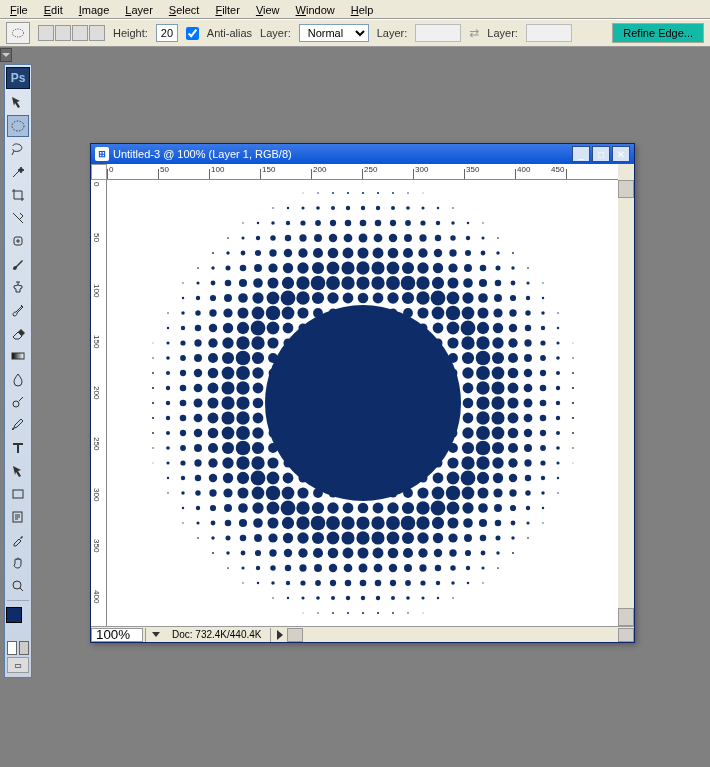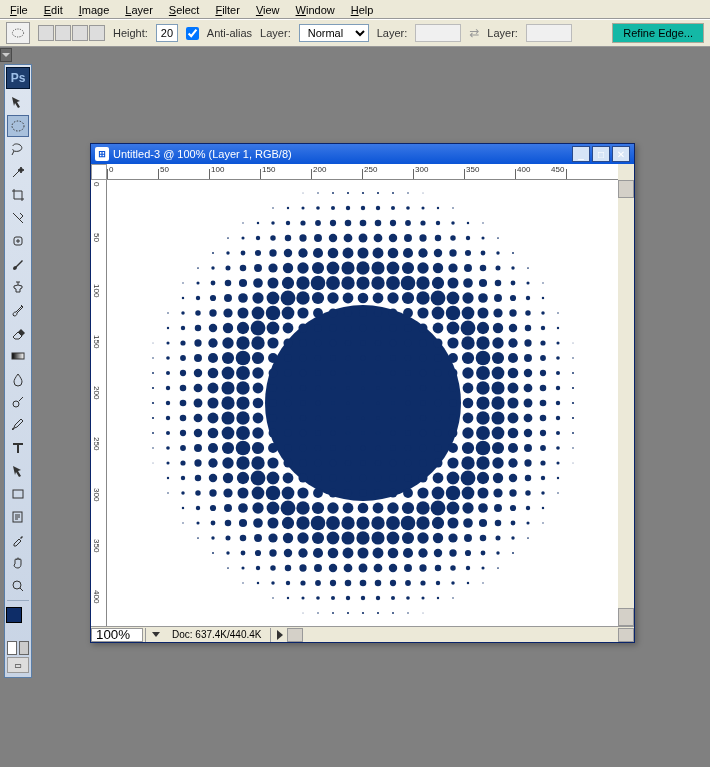--- a/index.html
+++ b/index.html
@@ -1102,19 +1102,19 @@
           <circle cx="260" cy="440" r="0.9481658895605278" fill="#0e2d68"></circle>
           <circle cx="275" cy="440" r="0.7539872458524527" fill="#0e2d68"></circle>
           <circle cx="290" cy="440" r="0.4860728763272747" fill="#0e2d68"></circle>
         </svg>
     </div>
     <div class="scroll-v"></div>
     <div class="statusbar">
       <input class="zoom-box" value="100%" style="">
       <div class="status-sep"></div>
       <div class="status-arrow"></div>
-      <span class="status-doc">Doc: 637.4K/440.4K</span>
+      <span class="status-doc">Doc: 732.4K/440.4K</span>
       <div class="status-sep2"></div>
       <div class="play"></div>
       <div class="sb-h"></div>
     </div>
   </div>
 </div>
 
 </body></html>

